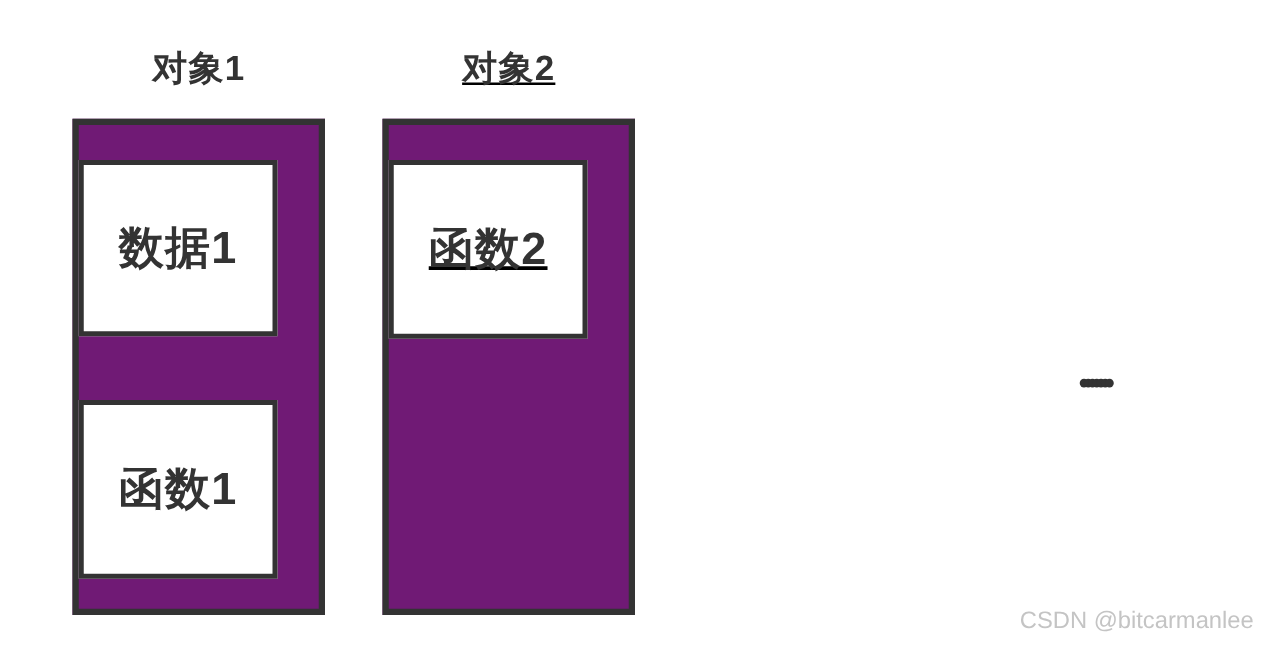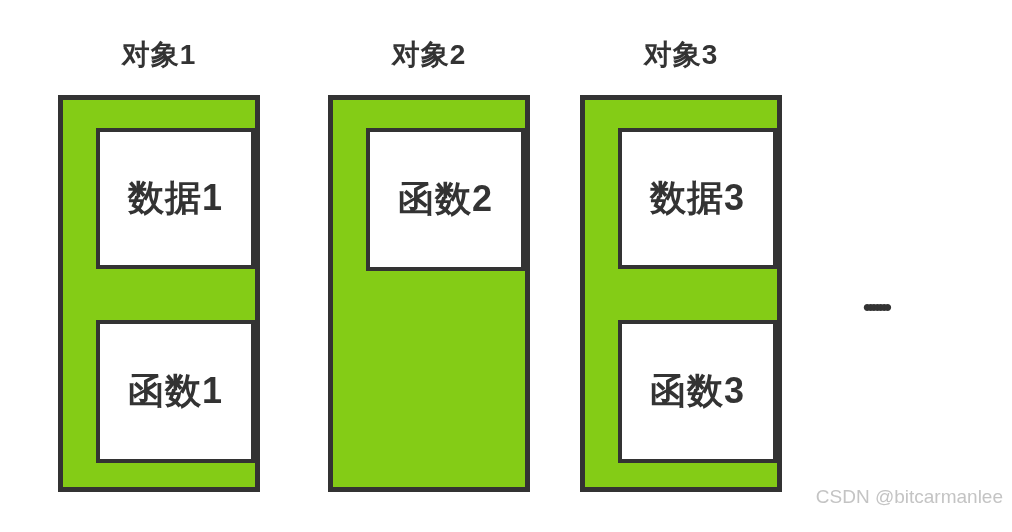--- a/index.html
+++ b/index.html
@@ -10,42 +10,42 @@
     height: 532px;
     background: #ffffff;
     overflow: hidden;
   }
   .obj-group {
     position: absolute;
     top: 28px;
     width: 202px;
   }
   .obj-group.g1 { left: 58px; }
-  .obj-group.g2 { left: 328px; }
+  .obj-group.g2 { left: 306px; text-decoration: underline; }
   .obj-group.g3 { left: 580px; }
   .obj-title {
     height: 67px;
     box-sizing: border-box;
     padding-top: 6px;
     line-height: 42px;
     text-align: center;
     font-size: 28px;
     font-weight: 700;
     color: #333333;
     letter-spacing: 1px;
   }
   .obj-box {
     box-sizing: border-box;
     width: 202px;
     height: 397px;
     border: 5px solid #333333;
-    background: #84cc16;
+    background: #701a75;
     display: flex;
     flex-direction: column;
-    align-items: flex-end;
+    align-items: flex-start;
     padding-top: 28px;
     gap: 51px;
   }
   .inner-box {
     box-sizing: border-box;
     width: 159px;
     border: 4px solid #333333;
     background: #ffffff;
     display: flex;
     align-items: center;
@@ -96,29 +96,18 @@
 
   <div class="obj-group g2">
     <div class="obj-title">对象2</div>
     <div class="obj-box">
       <div class="inner-box func-box">
         <span>函数2</span>
       </div>
     </div>
   </div>
 
-  <div class="obj-group g3">
-    <div class="obj-title">对象3</div>
-    <div class="obj-box">
-      <div class="inner-box data-box">
-        <span>数据3</span>
-      </div>
-      <div class="inner-box func-box">
-        <span>函数3</span>
-      </div>
-    </div>
-  </div>
 
   <div class="ellipsis-dots">•••••••</div>
 
   <div class="watermark">CSDN @bitcarmanlee</div>
 
 </div>
 
 </body></html>

